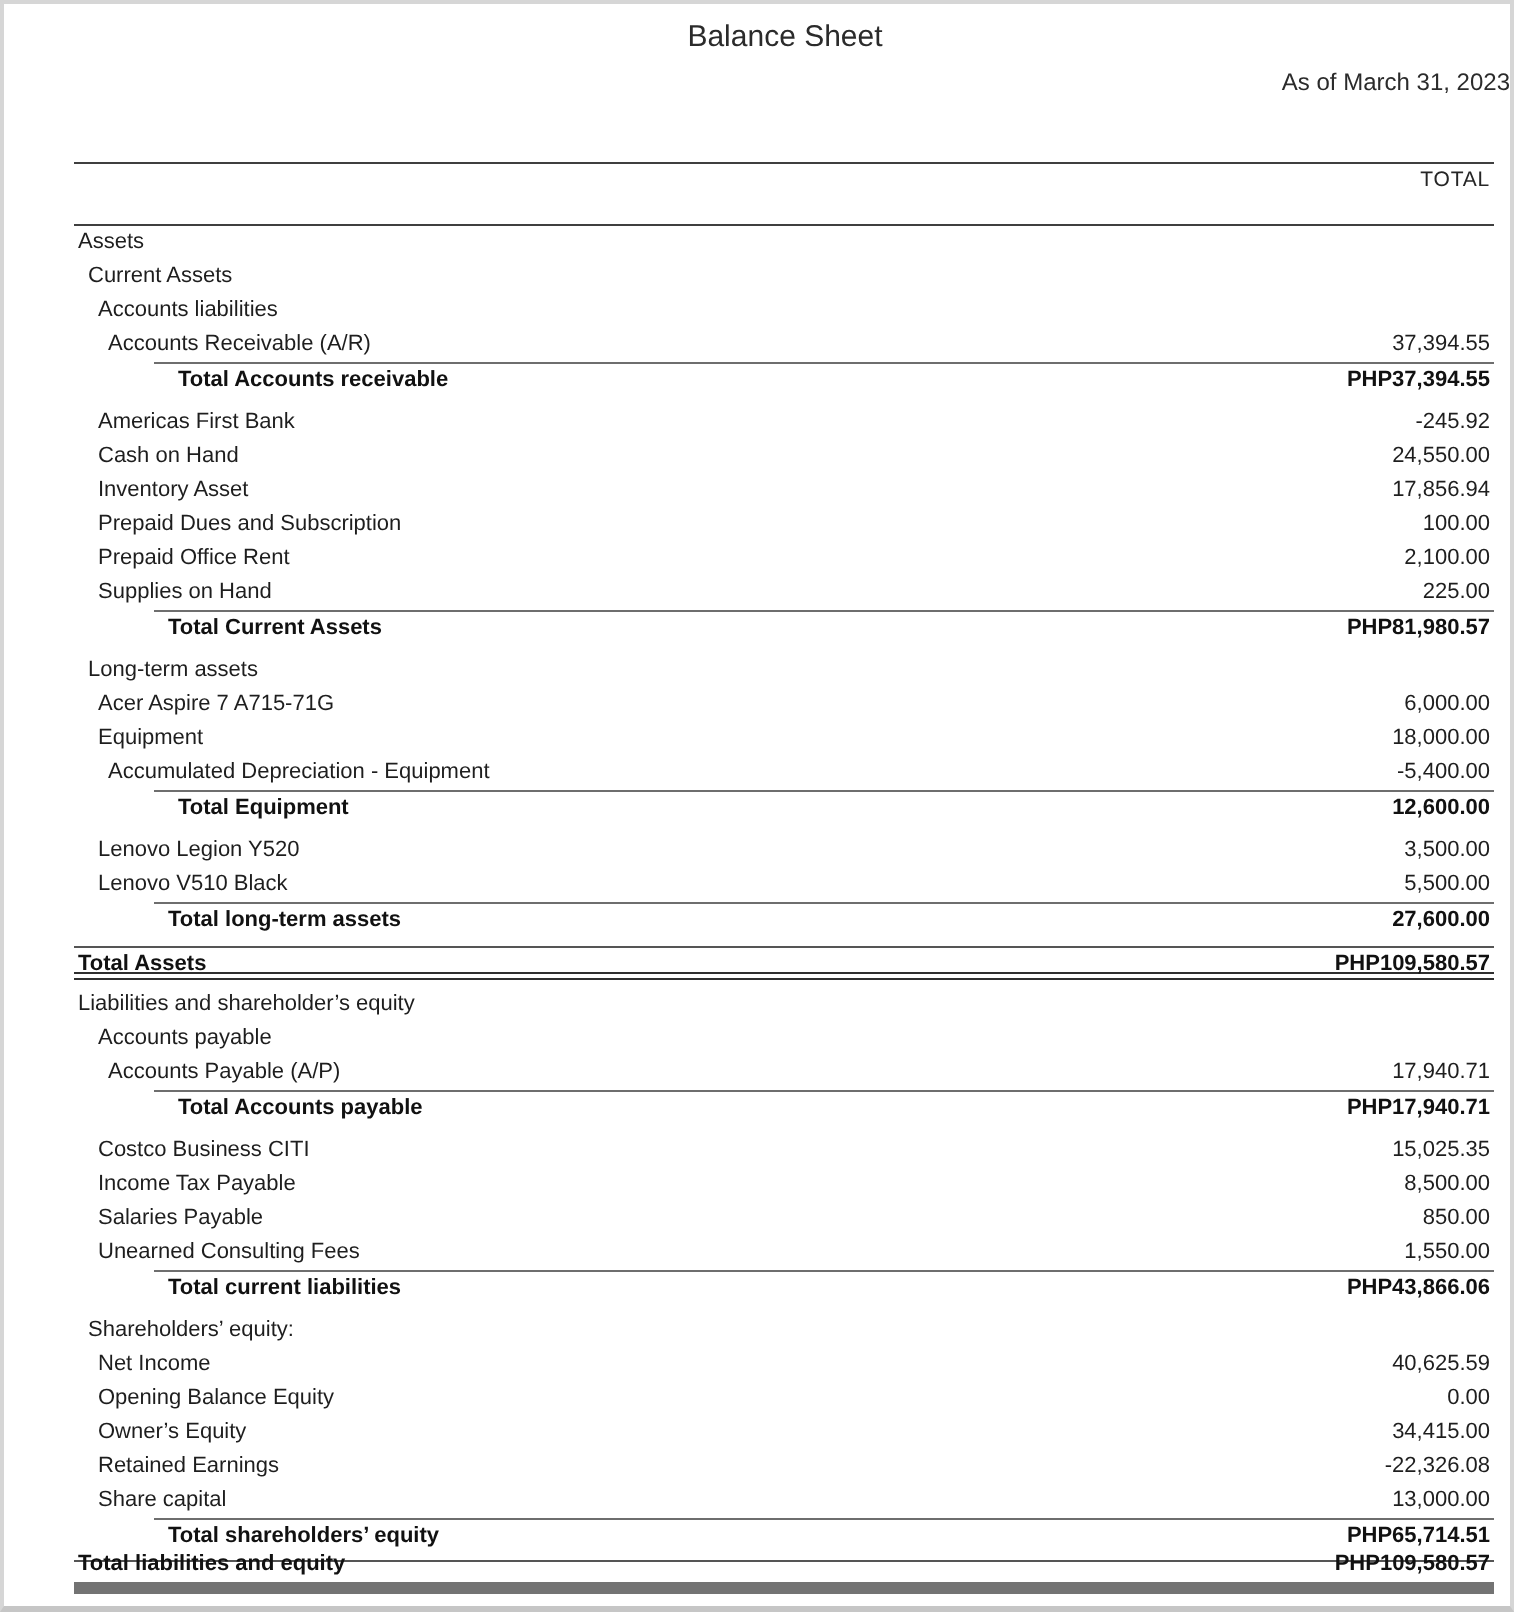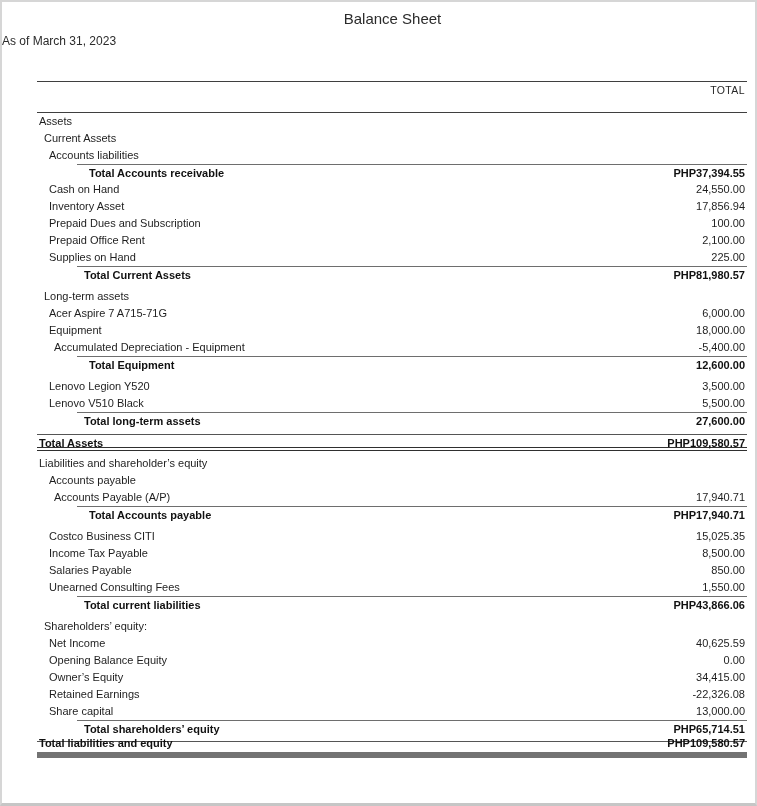--- a/index.html
+++ b/index.html
@@ -7,21 +7,21 @@
   .page{
     width:757px;height:806px;background:#ffffff;
     border:2px solid #d6d6d6;border-bottom:3px solid #c6c6c6;
     font-family:"Liberation Sans","DejaVu Sans",sans-serif;
     color:#1e1e1e;overflow:hidden;position:relative;
   }
   .report-title{
     margin-top:8px;text-align:center;font-size:15px;font-weight:400;color:#2b2b2b;padding-left:28px;
   }
   .report-subtitle{
-    margin-top:7px;text-align:left;font-size:12px;color:#2b2b2b;
+    margin-top:7px;text-align:right;font-size:12px;color:#2b2b2b;
   }
   .report-table{
     margin:33px 8px 0 35px;
   }
   .table-header{
     border-top:1px solid #3f3f3f;border-bottom:1px solid #3f3f3f;
     height:32px;line-height:17px;text-align:right;
     font-size:10.5px;letter-spacing:0.4px;color:#262626;padding-right:2px;
   }
   .rows{}
@@ -57,24 +57,32 @@
     <span class="value"></span>
   </div>
         <div class="row indent-1">
     <span class="label">Current Assets</span>
     <span class="value"></span>
   </div>
         <div class="row indent-2">
     <span class="label">Accounts liabilities</span>
     <span class="value"></span>
   </div>
+        <div class="row indent-3">
+    <span class="label">Accounts Receivable (A/R)</span>
+    <span class="value">37,394.55</span>
+  </div>
         <div class="row indent-2 bold top">
     <span class="label">Total Accounts receivable</span>
     <span class="value">PHP37,394.55</span>
   </div>
+        <div class="row indent-2 gap">
+    <span class="label">Americas First Bank</span>
+    <span class="value">-245.92</span>
+  </div>
         <div class="row indent-2">
     <span class="label">Cash on Hand</span>
     <span class="value">24,550.00</span>
   </div>
         <div class="row indent-2">
     <span class="label">Inventory Asset</span>
     <span class="value">17,856.94</span>
   </div>
         <div class="row indent-2">
     <span class="label">Prepaid Dues and Subscription</span>

